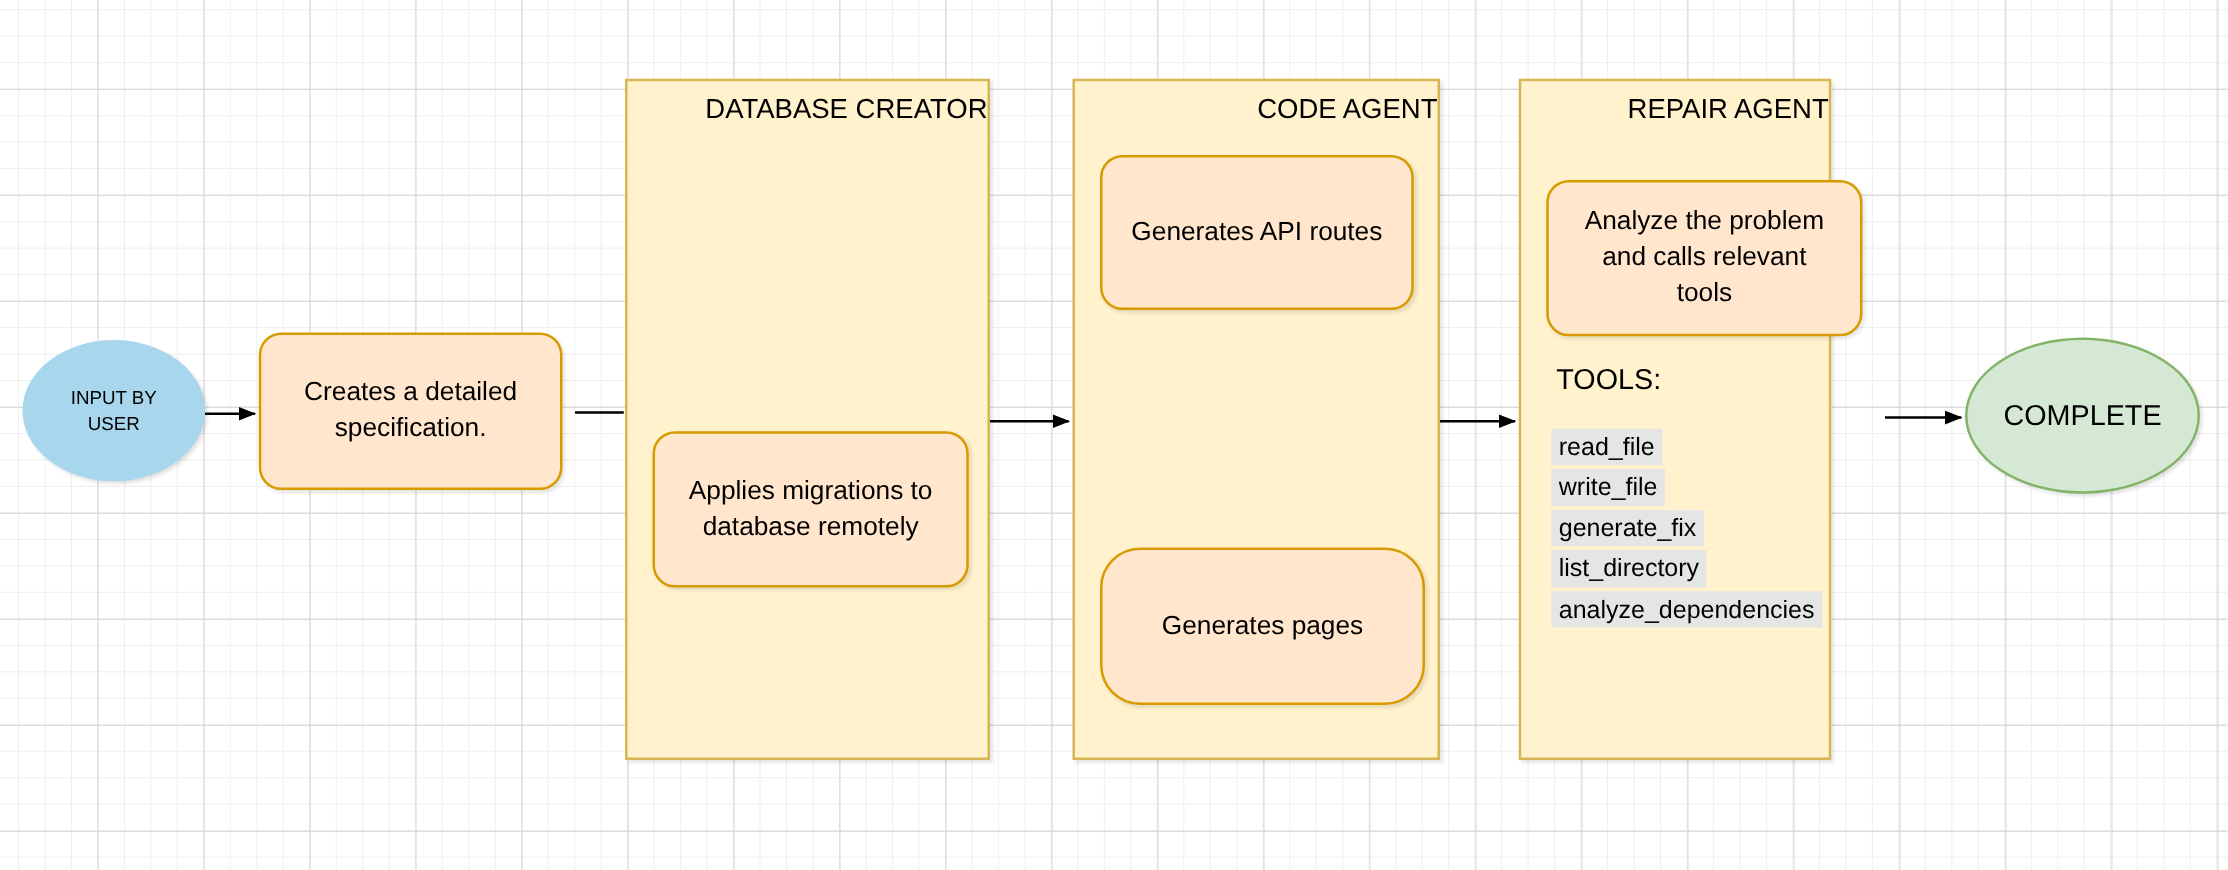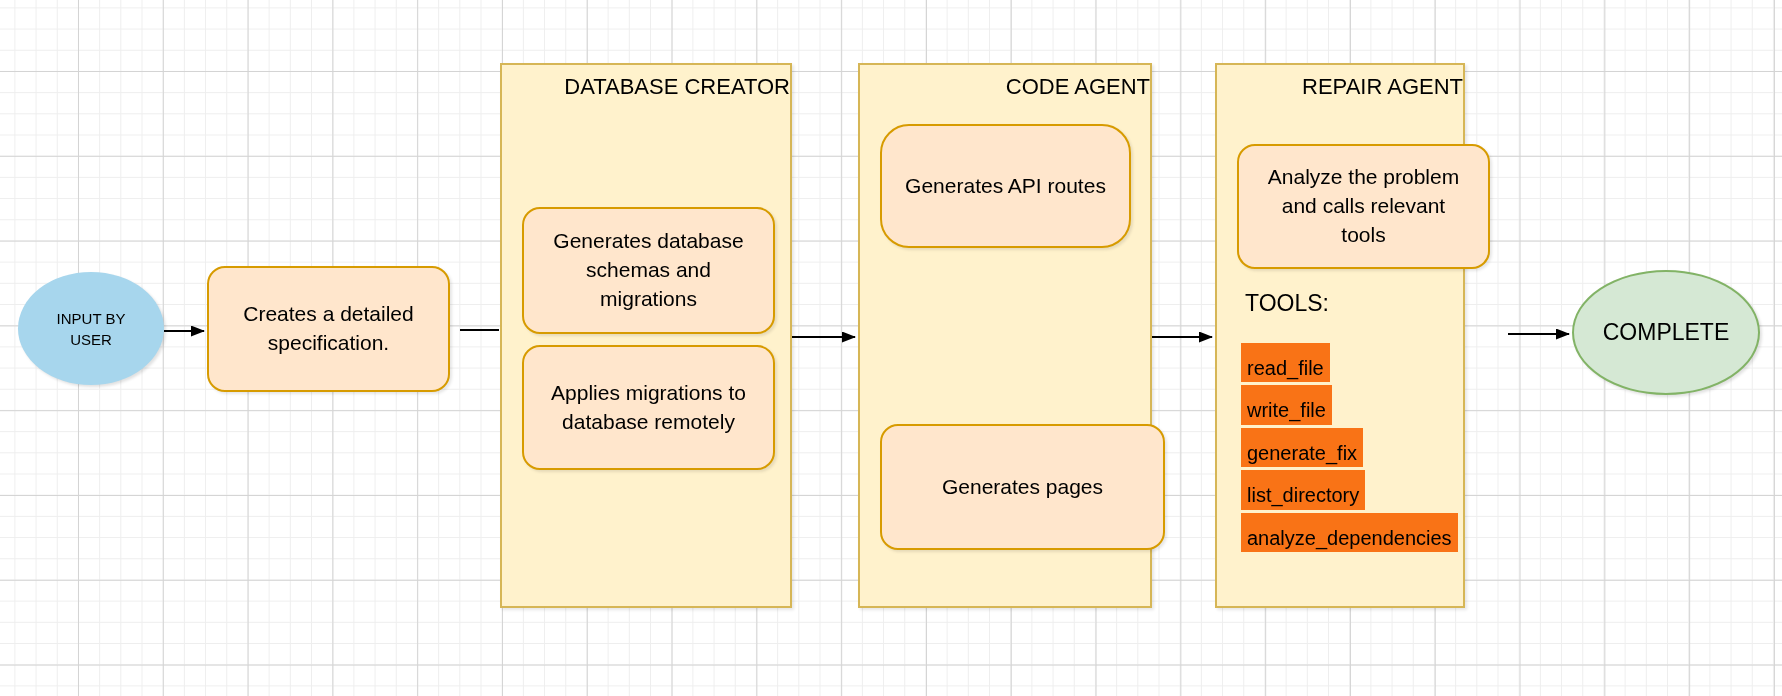--- a/index.html
+++ b/index.html
@@ -55,36 +55,36 @@
   .container-title {
     position:absolute; top:9px; left:0; right:0;
     text-align:right; font-size:22px;
   }
   .db-container { left:500px; width:292px; }
   .code-container { left:858px; width:294px; }
   .repair-container { left:1215px; width:250px; }
 
   .db-step-0   { left:20px; top:142px; width:253px; height:127px; }
   .db-step-1   { left:20px; top:280px; width:253px; height:125px; }
-  .code-step-0 { left:20px; top:59px;  width:251px; height:124px;border-radius:29px; }
+  .code-step-0 { left:20px; top:59px;  width:251px; height:124px; }
   .code-step-1 { left:20px; top:209px; width:251px; height:127px; }
-  .code-step-2 { left:20px; top:359px; width:285px; height:126px; }
+  .code-step-2 { left:20px; top:373px; width:260px; height:126px;border-radius:32px; }
   .repair-step-0 { left:20px; top:79px; width:253px; height:125px; }
 
   .tools-label {
     position:absolute; left:28px; top:225px;
     font-size:23px;
   }
   .tools-list {
     position:absolute; left:24px; top:278px;
   }
   .tool-item {
     display:table;
-    background:#f97316;
-    padding:14px 6px 3px 6px;
+    background:#e5e5e5;
+    padding:4px 6px 3px 6px;
     margin-bottom:3px;
     font-size:20px; line-height:1.12;text-align:right;
   }
   svg.arrows { position:absolute; left:0; top:0; }
 </style>
 </head>
 <body>
 
 <div class="canvas">
 
@@ -102,23 +102,20 @@
   </svg>
 
   <div class="node ellipse start-ellipse center-text">INPUT BY
 USER</div>
 
   <div class="stepbox spec-box center-text">Creates a detailed
 specification.</div>
 
   <div class="container db-container">
     <div class="container-title">DATABASE CREATOR</div>
-    <div class="stepbox db-step-0 center-text">Generates database
-schemas and
-migrations</div>
     <div class="stepbox db-step-1 center-text">Applies migrations to
 database remotely</div>
   </div>
 
   <div class="container code-container">
     <div class="container-title">CODE AGENT</div>
     <div class="stepbox code-step-0 center-text">Generates API routes</div>
     <div class="stepbox code-step-2 center-text">Generates pages</div>
   </div>
 

